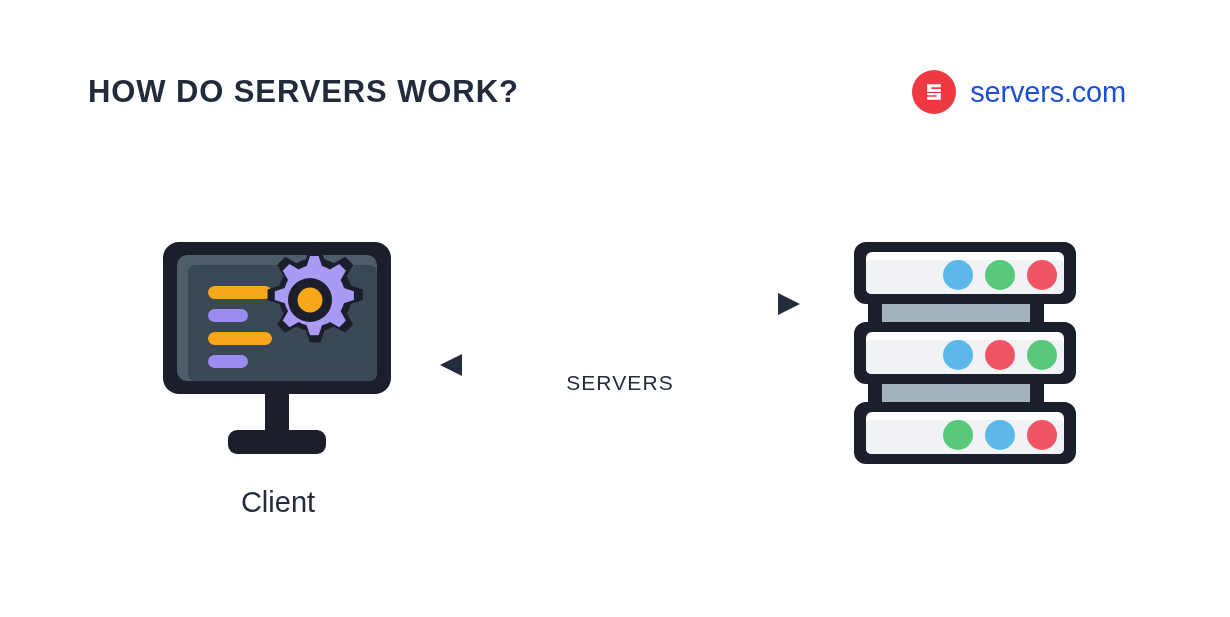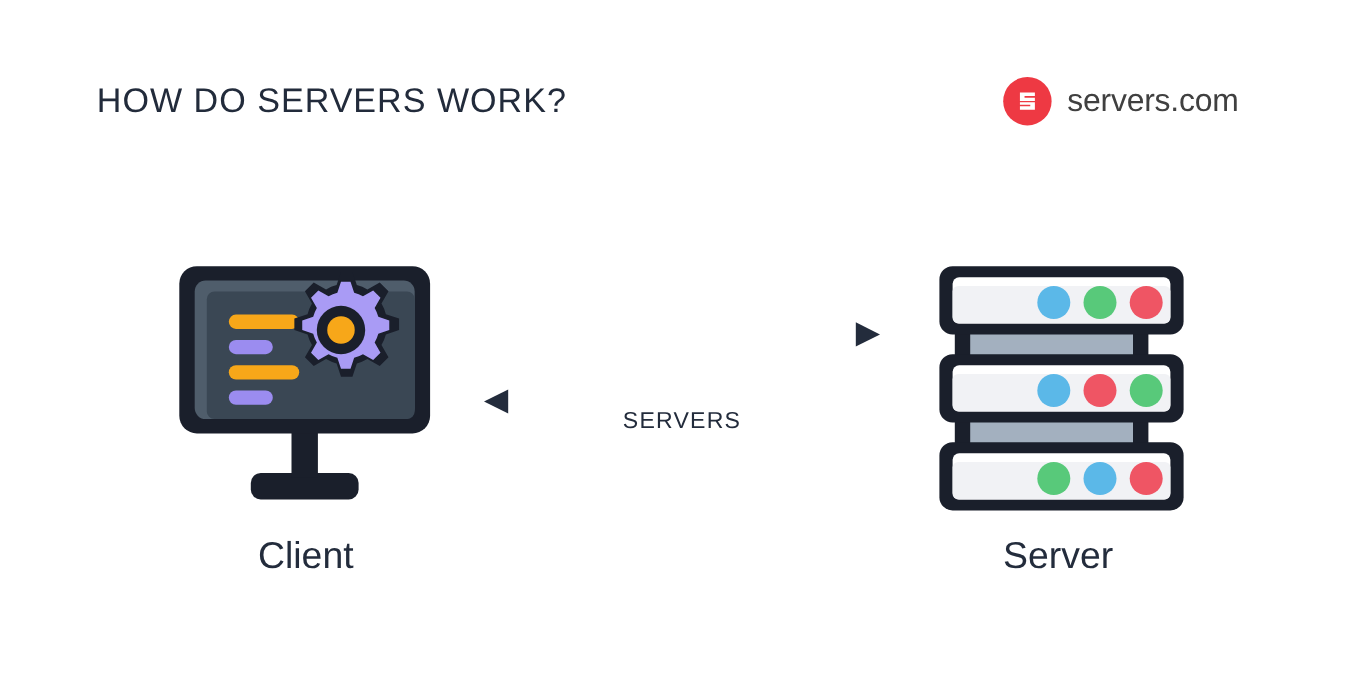--- a/index.html
+++ b/index.html
@@ -17,21 +17,21 @@
   }
 
   
   .page-title {
     position: absolute;
     left: 88px;
     top: 74px;
     font-size: 31px;
     letter-spacing: 0.9px;
     color: #222b3b;
-    font-weight: 400;
+    font-weight: 700;
     white-space: nowrap;
   }
 
   .brand {
     position: absolute;
     right: 104px;
     top: 70px;
     display: flex;
     align-items: center;
     gap: 14px;
@@ -41,21 +41,21 @@
     height: 44px;
     border-radius: 50%;
     background: #ee3943;
     display: flex;
     align-items: center;
     justify-content: center;
     flex: none;
   }
   .brand-name {
     font-size: 29px;
-    color: #404040;
+    color: #1d4ed8;
     letter-spacing: -0.2px;
     white-space: nowrap;
   }
 
   
   .stage {
     position: absolute;
     left: 0;
     top: 0;
     width: 1230px;
@@ -74,21 +74,21 @@
     position: absolute;
     left: 840px;
     top: 230px;
     width: 250px;
     height: 240px;
   }
 
   .caption {
     position: absolute;
     top: 486px;
-    font-size: 34px;
+    font-size: 29px;
     color: #232c3c;
     text-align: center;
     width: 300px;
   }
   .caption-client { left: 128px; }
   .caption-server { left: 812px; }
 
   
   .flow {
     position: absolute;
@@ -192,21 +192,20 @@
         <rect x="14" y="172" width="222" height="62" rx="12" fill="#1a1f2b"></rect>
         <rect x="26" y="182" width="198" height="42" rx="6" fill="#ffffff"></rect>
         <rect x="26" y="190" width="198" height="34" rx="5" fill="#f1f2f5"></rect>
         <circle cx="118" cy="205" r="15" fill="#58c97a"></circle>
         <circle cx="160" cy="205" r="15" fill="#5bb8e8"></circle>
         <circle cx="202" cy="205" r="15" fill="#ef5564"></circle>
       </g>
     </svg>
 
   </div>
-  <div class="caption caption-server">Server</div>
 
   <div class="flow">
     <div class="flow-label label-response">SERVERS</div>
 
     <svg width="380" height="160" viewBox="0 0 380 160" style="position:absolute;left:0;top:0;">
       <defs>
         <linearGradient id="gradRight" x1="0" y1="0" x2="1" y2="0">
           <stop offset="0%" stop-color="#9aa0ad"></stop>
           <stop offset="100%" stop-color="#2a3347"></stop>
         </linearGradient>

